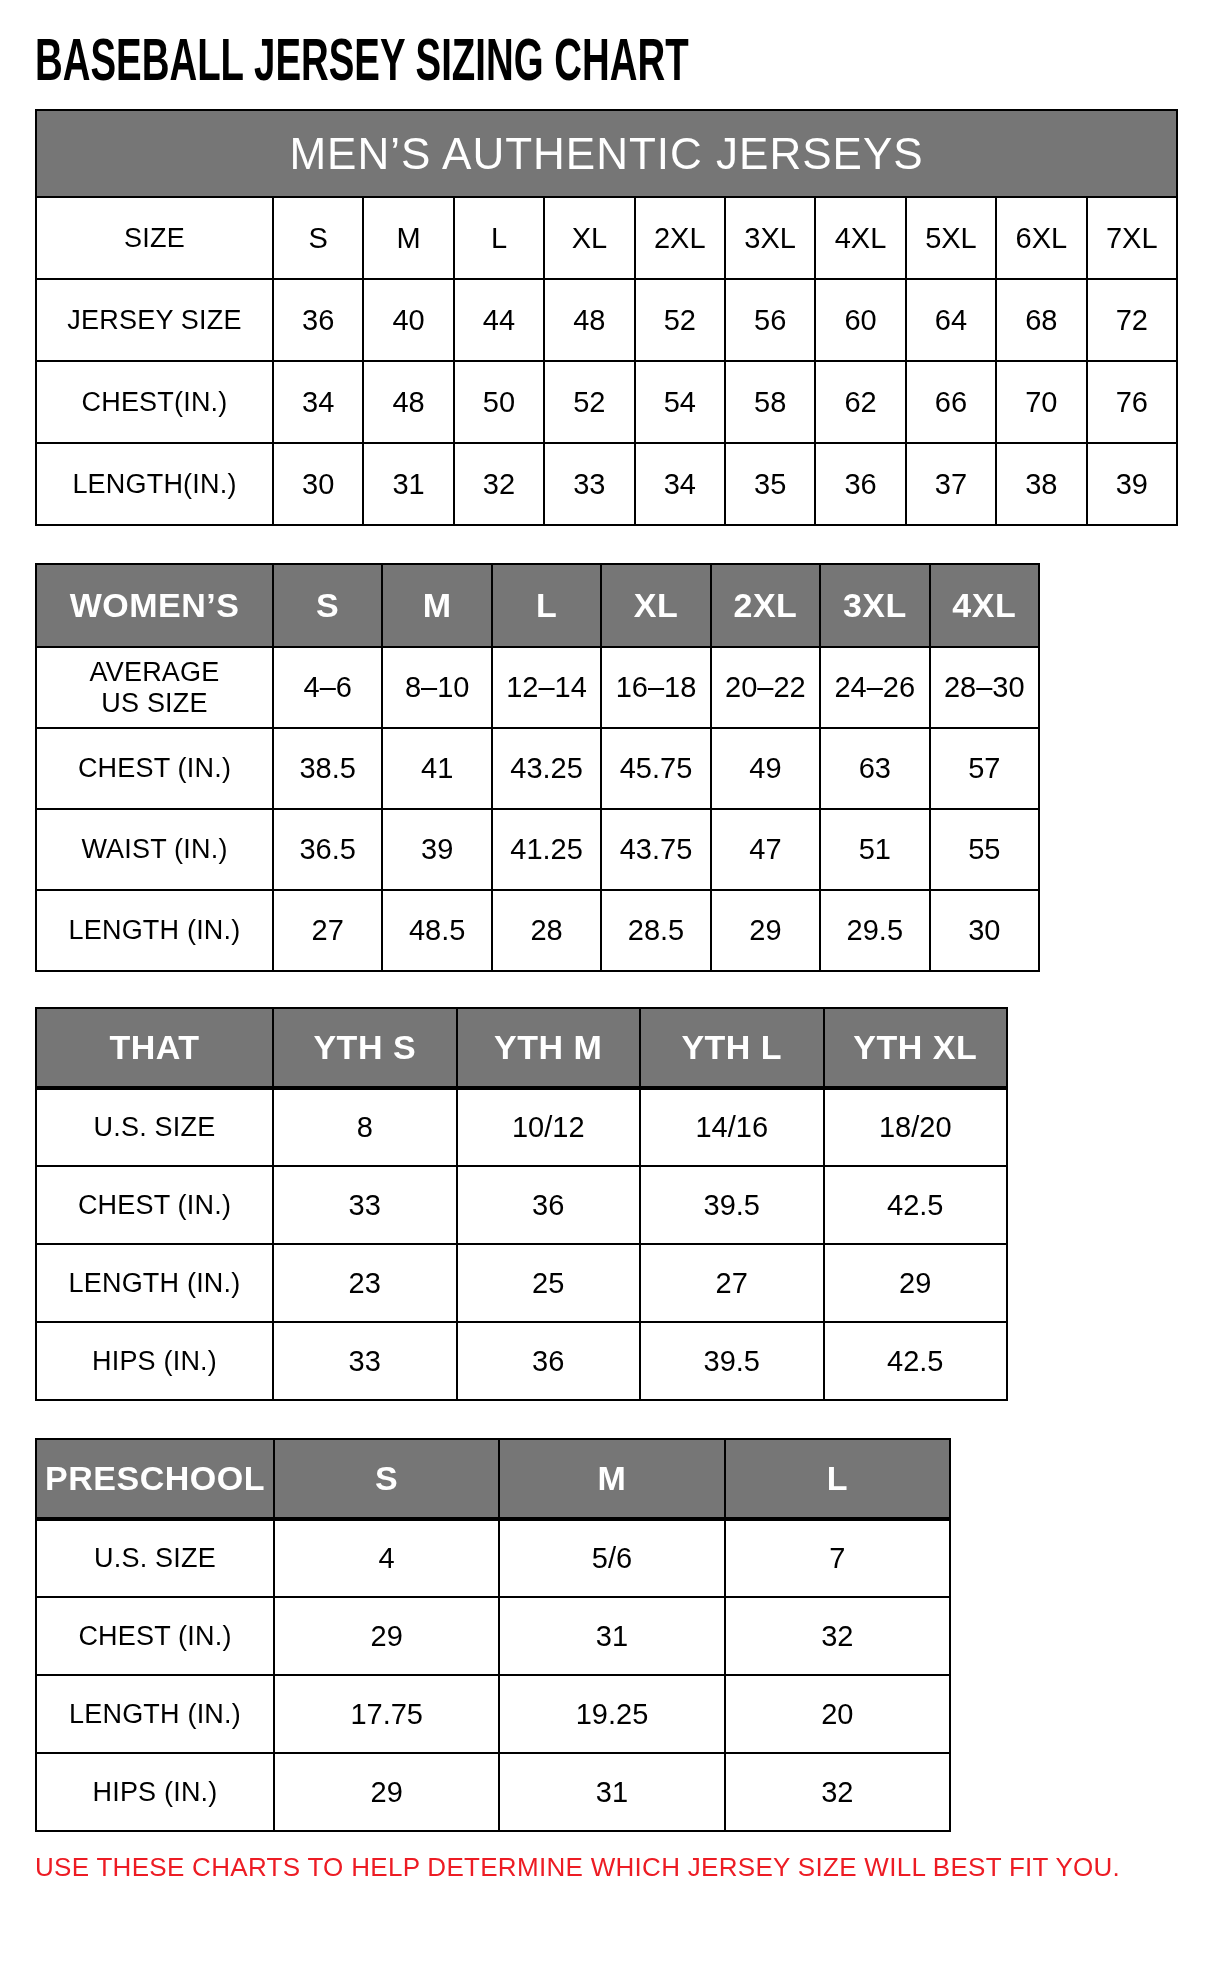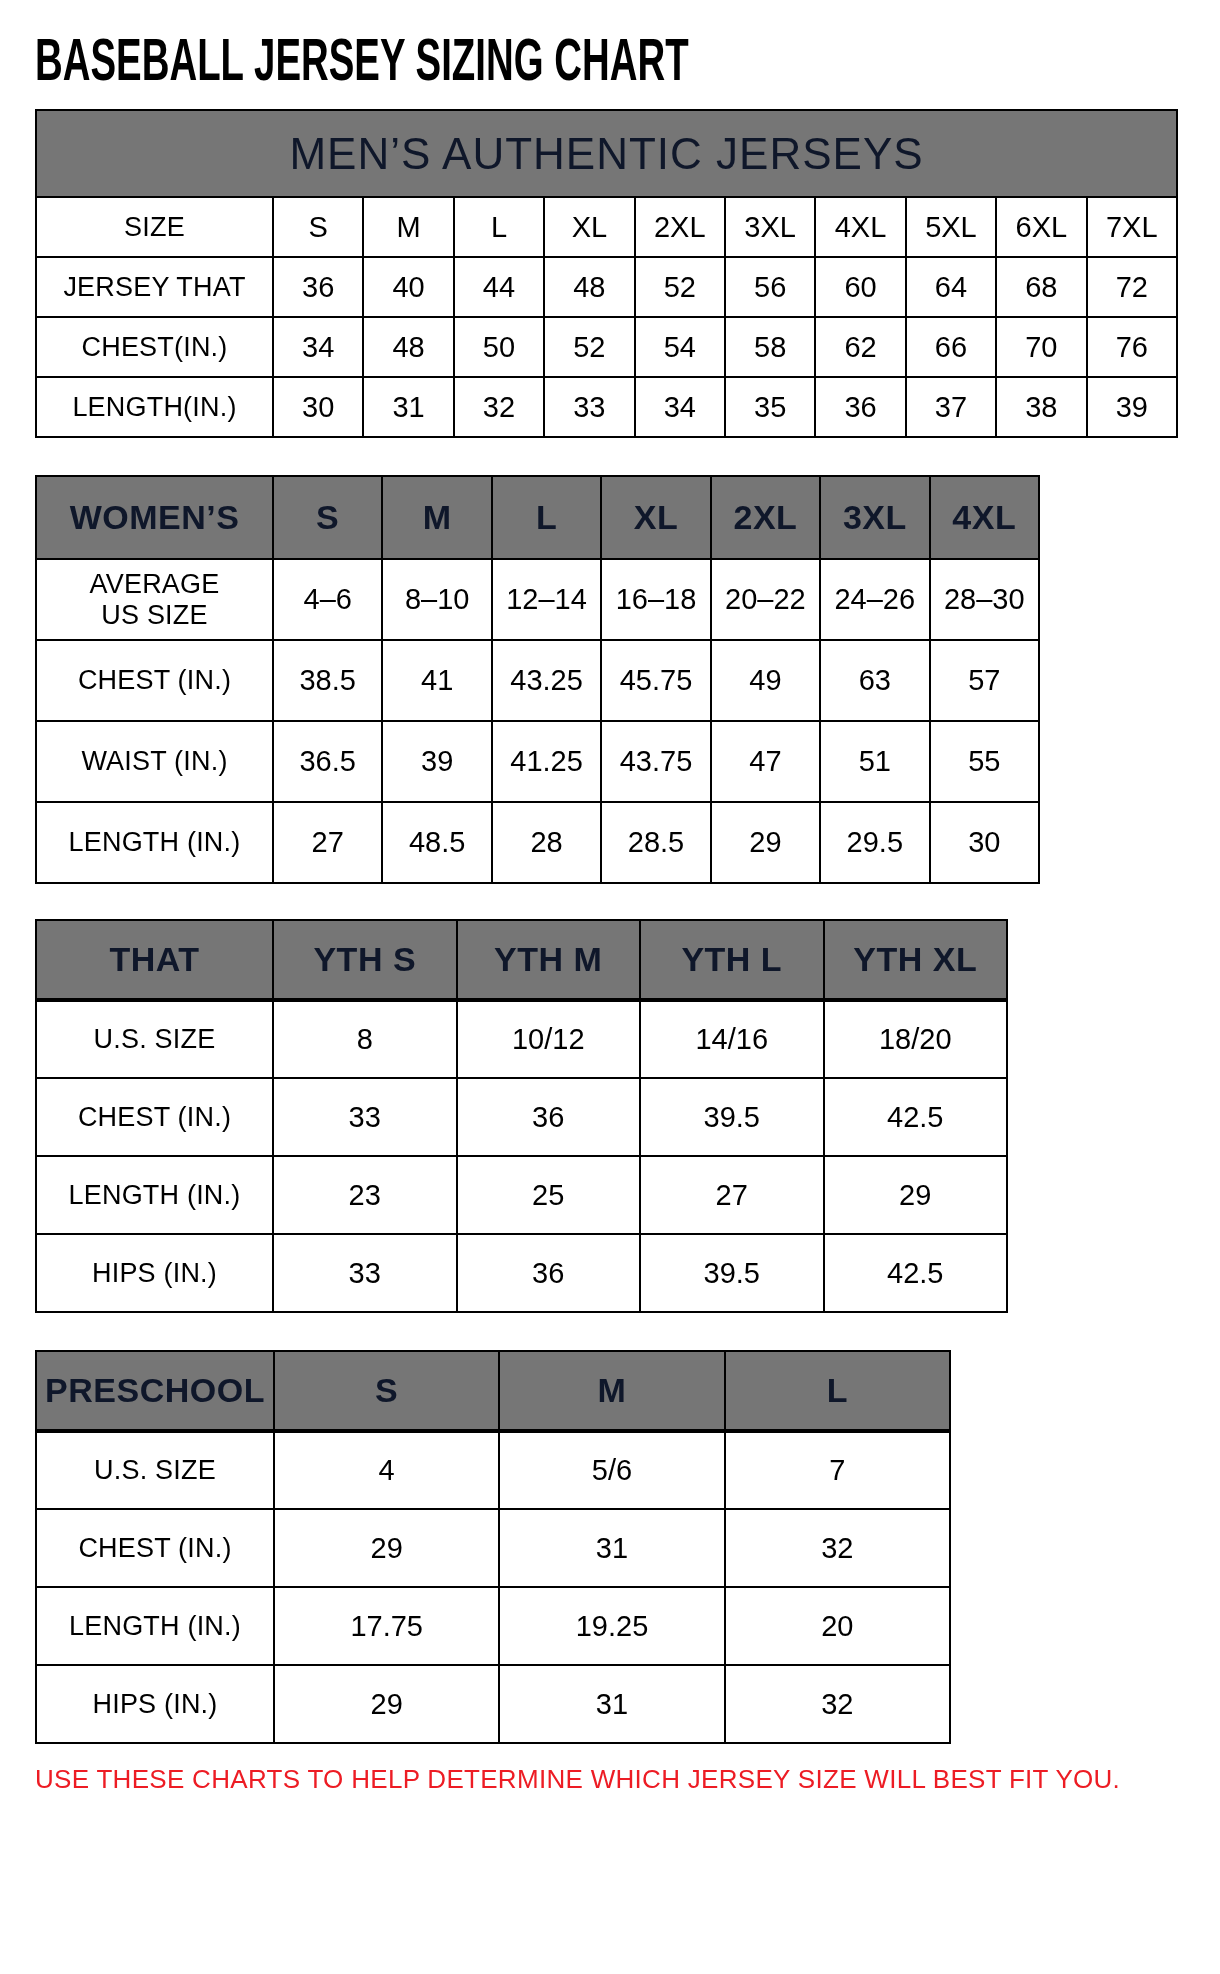--- a/index.html
+++ b/index.html
@@ -45,21 +45,21 @@
   }
   td,th{
     border:2px solid var(--line);
     text-align:center;
     vertical-align:middle;
     padding:0 4px;
     overflow:hidden;
   }
   thead th{
     background:var(--gray);
-    color:#0f172a;
+    color:#ffffff;
     font-weight:normal;
   }
   th.merged-head{
     font-size:44px;
     letter-spacing:1px;
   }
   th.head-label, th.head-cell{
     font-size:34px;
     letter-spacing:0.5px;
     font-weight:bold;
@@ -69,21 +69,21 @@
     white-space:pre-line;
     letter-spacing:0.2px;
   }
   td.val{
     font-size:29px;
   }
 
   #tbl-mens{margin-top:19px;width:1143px;}
   #tbl-mens col.c0{width:237px;}
   #tbl-mens thead tr{height:87px;}
-  #tbl-mens tbody tr{height:60px;}
+  #tbl-mens tbody tr{height:82px;}
 
   #tbl-womens{margin-top:37px;width:1005px;}
   #tbl-womens col.c0{width:237px;}
   #tbl-womens thead tr{height:83px;}
   #tbl-womens tbody tr{height:81px;}
 
   #tbl-boys{margin-top:35px;width:973px;}
   #tbl-boys col.c0{width:237px;}
   #tbl-boys thead tr{height:80px;}
   #tbl-boys tbody tr{height:78px;}
@@ -137,21 +137,21 @@
           <td class="val">L</td>
           <td class="val">XL</td>
           <td class="val">2XL</td>
           <td class="val">3XL</td>
           <td class="val">4XL</td>
           <td class="val">5XL</td>
           <td class="val">6XL</td>
           <td class="val">7XL</td>
         </tr>
         <tr>
-          <td class="row-label">JERSEY THAT</td>
+          <td class="row-label">JERSEY SIZE</td>
           <td class="val">36</td>
           <td class="val">40</td>
           <td class="val">44</td>
           <td class="val">48</td>
           <td class="val">52</td>
           <td class="val">56</td>
           <td class="val">60</td>
           <td class="val">64</td>
           <td class="val">68</td>
           <td class="val">72</td>

